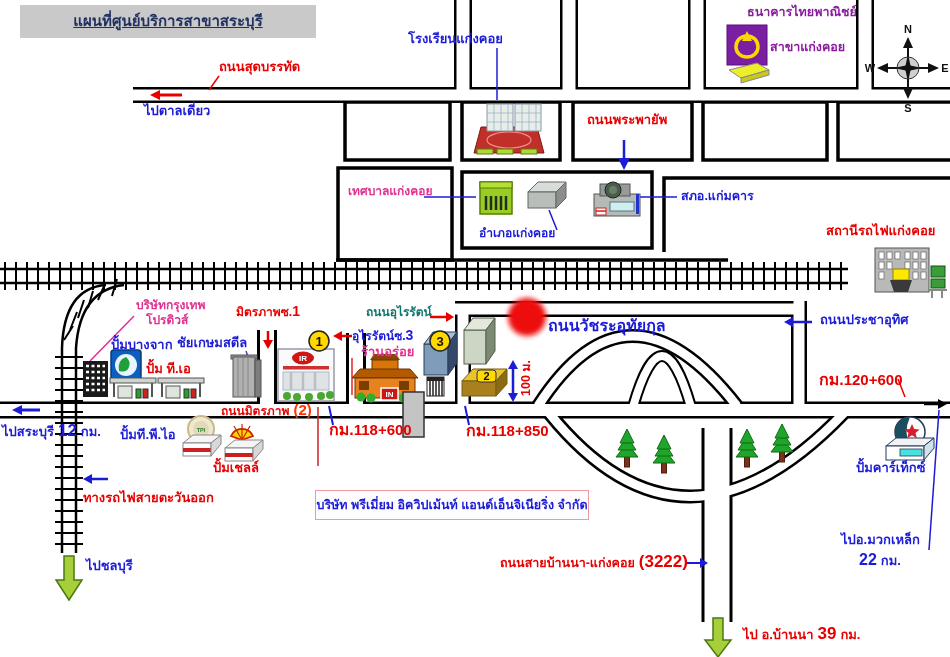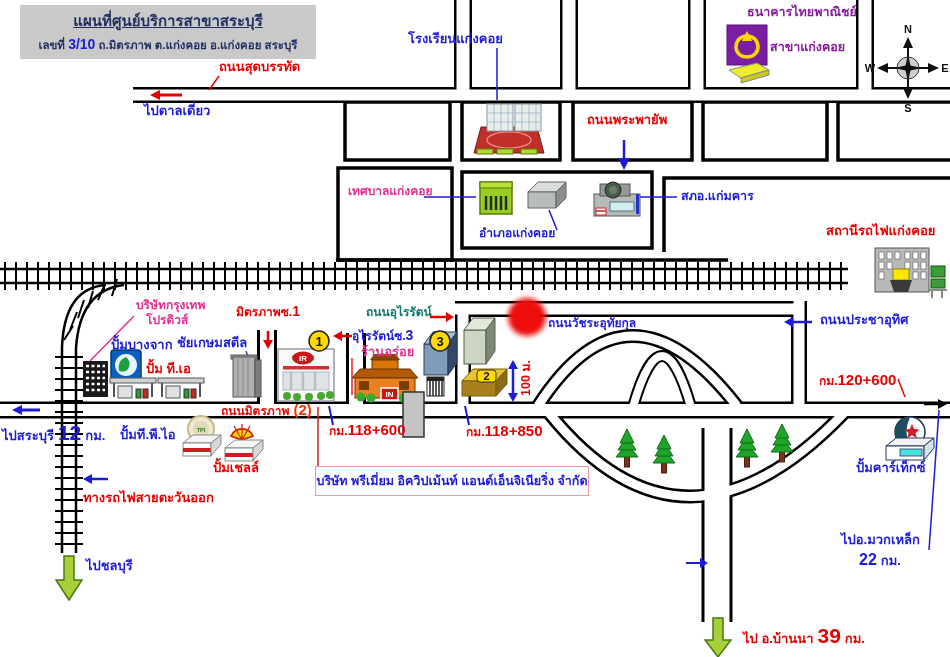--- a/index.html
+++ b/index.html
@@ -3,29 +3,29 @@
 <meta charset="utf-8">
 <style>
   html,body{margin:0;padding:0;background:#fff;}
   #map{position:relative;width:950px;height:657px;background:#ffffff;overflow:hidden;
        font-family:"Liberation Sans",sans-serif;}
   #map svg{position:absolute;left:0;top:0;}
   .lbl{position:absolute;font-family:"Liberation Sans",sans-serif;font-weight:bold;
        font-size:13px;line-height:1.15;white-space:nowrap;}
   .red{color:#e80000}.blue{color:#1c1cd8}.pink{color:#e03090}.purple{color:#8a1b9e}
   .navy{color:#0f766e}.orange{color:#ff3300}
-  .s11{font-size:12px}.s12{font-size:12px}.s125{font-size:12.5px}
-  .n14{font-size:14px}.n15{font-size:15px}.n16{font-size:16px}.n17{font-size:21px}
+  .s11{font-size:16px}.s12{font-size:12px}.s125{font-size:12.5px}
+  .n14{font-size:14px}.n15{font-size:15px}.n16{font-size:16px}.n17{font-size:17px}
   .gap{margin-left:4px}
   #title-box{position:absolute;left:20px;top:5px;width:292px;background:#c9c9c9;
       padding:4px 2px 5px 2px;text-align:center;}
   #title-box .t1{font-size:15px;font-weight:bold;color:#203060;text-decoration:underline;}
   #title-box .t2{font-size:11.5px;font-weight:bold;color:#203060;margin-top:3px;}
   #title-box .t2 .no{color:#1c1cd8;font-size:14px;}
-  #company-box{position:absolute;left:315px;top:466px;width:272px;height:28px;
+  #company-box{position:absolute;left:315px;top:490px;width:272px;height:28px;
       border:1.5px solid #f09aa0;background:#fdfdff;display:flex;align-items:center;
       justify-content:center;font-size:12.5px;font-weight:bold;color:#1c1cd8;}
   .vtext{transform:rotate(-90deg);transform-origin:0 0;}
   svg text{font-family:"Liberation Sans",sans-serif;font-weight:bold;}
 </style>
 </head>
 <body>
 
 <div id="map">
 
@@ -376,25 +376,20 @@
     <text x="440" y="345.5" font-size="13" fill="#111111" text-anchor="middle">3</text>
   </g>
   <g>
     <rect x="477" y="370" width="19" height="12" rx="3" fill="#ffd900" stroke="#333333"></rect>
     <text x="486.5" y="380" font-size="11" fill="#111111" text-anchor="middle">2</text>
   </g>
 </svg>
 
 <div id="title-box">
   <div class="t1">แผนที่ศูนย์บริการสาขาสระบุรี</div>
-  <div class="t2">
-    <span>เลขที่</span>
-    <span class="no">3/10</span>
-    <span>ถ.มิตรภาพ  ต.แก่งคอย อ.แก่งคอย สระบุรี</span>
-  </div>
 </div>
 
 <div class="lbl blue" style="left:408px;top:32px">โรงเรียนแก่งคอย</div>
 <div class="lbl red" style="left:219px;top:60px">ถนนสุดบรรทัด</div>
 <div class="lbl blue" style="left:144px;top:104px">ไปตาลเดี่ยว</div>
 <div class="lbl purple s125" style="left:747px;top:5px">ธนาคารไทยพาณิชย์</div>
 <div class="lbl purple s125" style="left:770px;top:40px">สาขาแก่งคอย</div>
 <div class="lbl red" style="left:587px;top:113px">ถนนพระพายัพ</div>
 <div class="lbl pink s12" style="left:348px;top:185px">เทศบาลแก่งคอย</div>
 <div class="lbl blue s12" style="left:479px;top:227px">อำเภอแก่งคอย</div>
@@ -416,19 +411,20 @@
 <div class="lbl red" style="left:329px;top:421px"><span class="s11">กม.</span><span class="n15">118+600</span></div>
 <div class="lbl red" style="left:466px;top:422px"><span class="s11">กม.</span><span class="n15">118+850</span></div>
 <div class="lbl blue" style="left:2px;top:421px"><span>ไปสระบุรี</span><span class="n17 gap">12</span><span class="gap">กม.</span></div>
 <div class="lbl blue" style="left:120px;top:428px">ปั้มที.พี.ไอ</div>
 <div class="lbl red" style="left:213px;top:461px">ปั้มเชลล์</div>
 <div class="lbl red" style="left:83px;top:491px">ทางรถไฟสายตะวันออก</div>
 <div class="lbl blue" style="left:86px;top:559px">ไปชลบุรี</div>
 <div id="company-box">
       <span>บริษัท พรีเมี่ยม อิควิปเม้นท์ แอนด์เอ็นจิเนียริ่ง จำกัด</span>
     </div>
+<div class="lbl red s125" style="left:500px;top:552px"><span>ถนนสายบ้านนา-แก่งคอย</span><span class="n17 gap">(3222)</span></div>
 <div class="lbl red" style="left:743px;top:624px"><span>ไป อ.บ้านนา</span><span class="n17 gap">39</span><span class="gap">กม.</span></div>
 <div class="lbl blue" style="left:856px;top:461px">ปั้มคาร์เท็กซ์</div>
 <div class="lbl blue" style="left:841px;top:533px">ไปอ.มวกเหล็ก</div>
 <div class="lbl blue" style="left:859px;top:551px"><span class="n16">22</span><span class="gap">กม.</span></div>
 <div class="lbl red s125 vtext" style="left:519px;top:396px">100 ม.</div>
 
 </div>
 
 </body></html>

